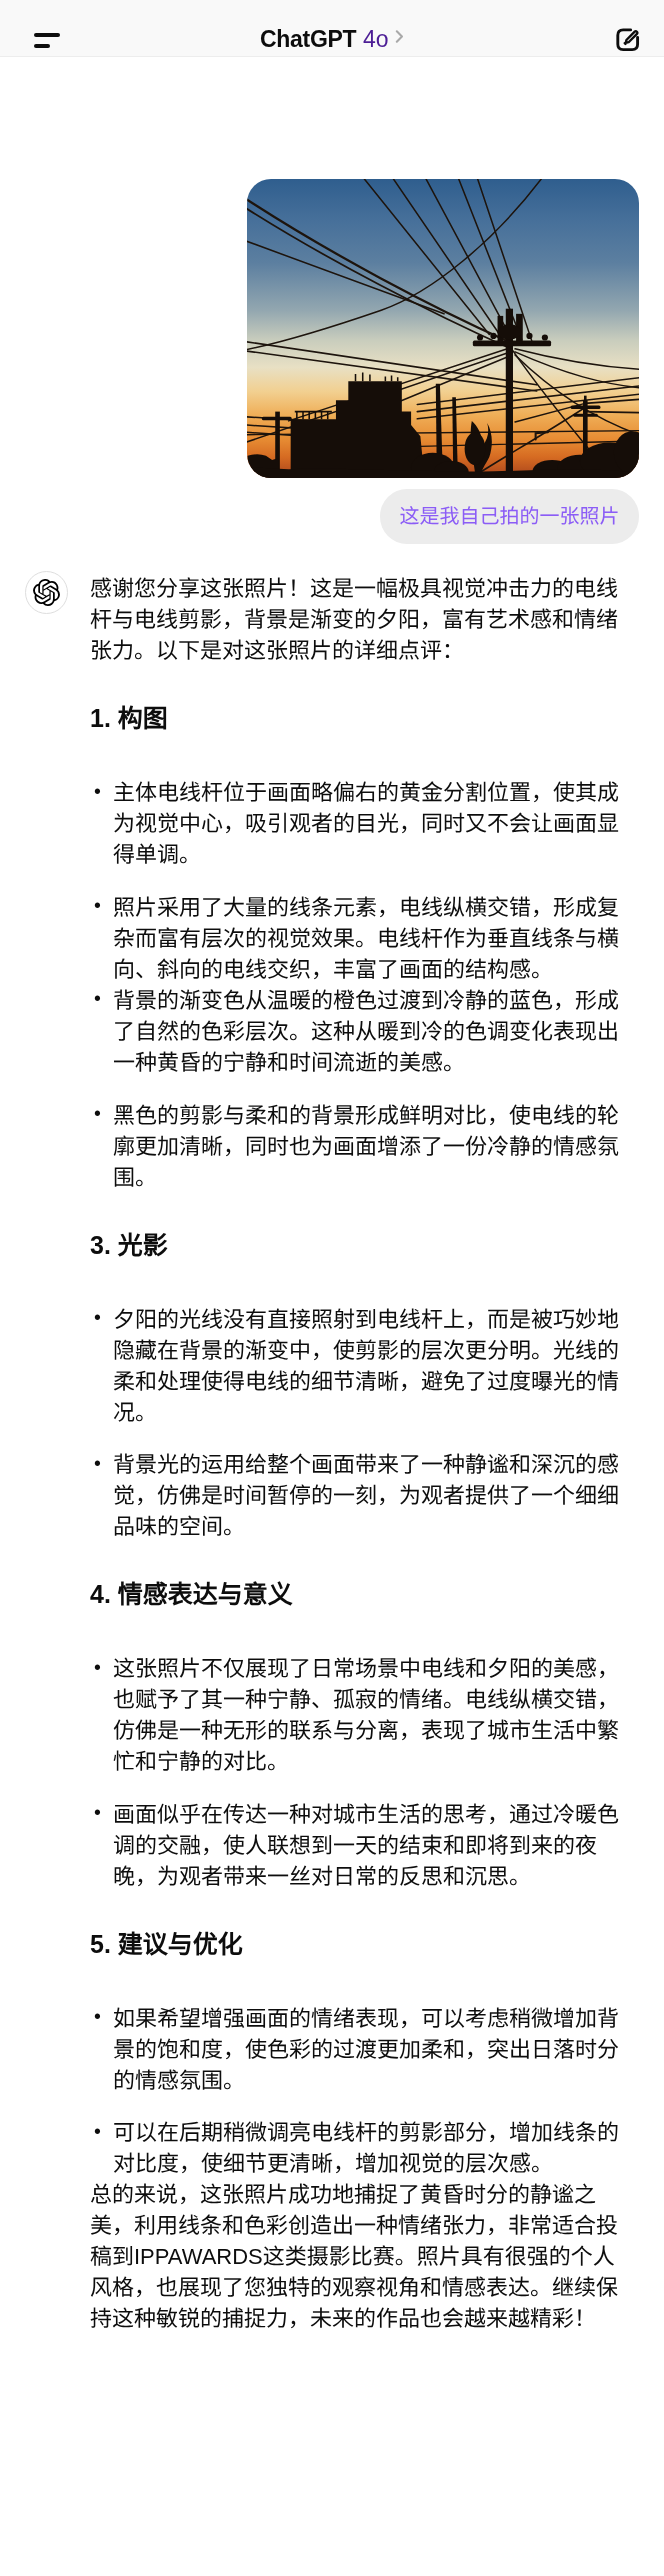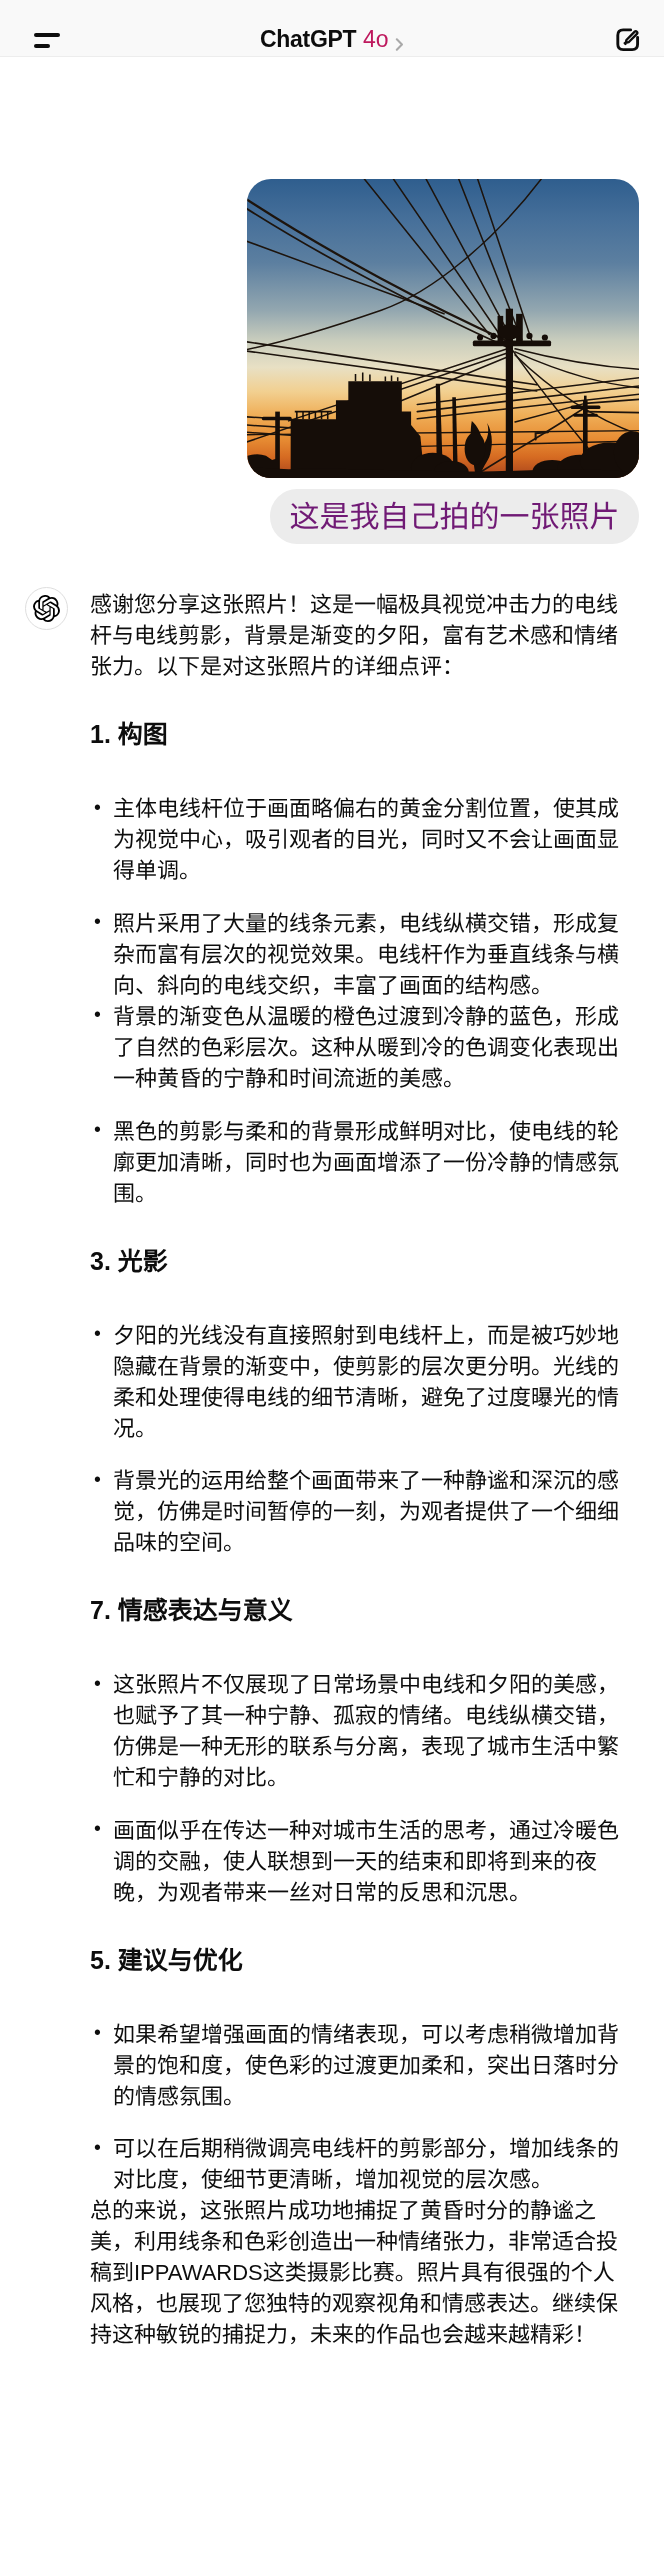--- a/index.html
+++ b/index.html
@@ -11,44 +11,44 @@
   .app-header{
     position:relative;height:57px;background:#f9f9f9;
     border-bottom:0.5px solid #ededed;box-sizing:border-box;
   }
   .menu-btn{position:absolute;left:34px;top:32px;width:27px;height:16.5px;border:0;background:transparent;padding:0;cursor:pointer;}
   .menu-btn .bar{display:block;background:#0d0d0d;height:4.1px;border-radius:2.1px;}
   .menu-btn .b1{width:26px;}
   .menu-btn .b2{width:16px;margin-top:6.7px;}
   .title-wrap{
     position:absolute;left:50%;top:26px;transform:translateX(-50%);
-    display:flex;align-items:flex-end;white-space:nowrap;cursor:pointer;
+    display:flex;align-items:flex-start;white-space:nowrap;cursor:pointer;
   }
   .title-main{font-size:23px;font-weight:700;letter-spacing:-0.3px;}
-  .title-model{font-size:23px;font-weight:500;color:#be185d;margin-left:6.7px;}
+  .title-model{font-size:23px;font-weight:500;color:#4c1d95;margin-left:6.7px;}
   .title-chevron{margin-left:6.2px;margin-top:2.1px;}
   .compose-btn{position:absolute;right:20.6px;top:24px;width:31px;height:31px;border:0;background:transparent;padding:0;cursor:pointer;}
   
   .photo-row,.bubble-row{display:flex;justify-content:flex-end;padding-right:26px;}
   .photo-row{margin-top:122px;}
   .photo{
     margin:0;width:392px;height:299px;border-radius:24px;overflow:hidden;position:relative;
     background:linear-gradient(180deg,
       #2f5e8e 0%, #47709a 14%, #5c7fa0 28%, #93a7b0 44%,
       #c9cdbd 54%, #e8e0c4 63%, #f2d091 71%, #efae57 79%,
       #e78c33 87%, #d66b22 93%, #a8431c 100%);
   }
   .photo svg{position:absolute;inset:0;display:block;}
   .bubble-row{margin-top:11.3px;}
   .user-bubble{
     background:#ececec;border-radius:27px;padding:14px 19.6px;
-    font-size:30px;line-height:27px;color:#701a75;max-width:464px;
+    font-size:20px;line-height:27px;color:#8b5cf6;max-width:464px;
   }
   
-  .assistant{display:flex;align-items:flex-start;margin-top:43px;padding-left:25px;}
+  .assistant{display:flex;align-items:flex-start;margin-top:27px;padding-left:25px;}
   .avatar{
     flex:none;width:43px;height:43px;border:1px solid #dedede;border-radius:50%;
     box-sizing:border-box;background:#fff;display:flex;align-items:center;justify-content:center;
     margin-right:22px;
   }
   .msg{width:533px;font-size:22px;line-height:31px;padding-top:2.1px;line-break:normal;}
   .msg p{margin:0;}
   .msg h3{font-size:25px;line-height:30px;font-weight:700;margin:37px 0 44px 0;}
   .msg ul{list-style:none;margin:0;padding:0;}
   .msg li{position:relative;padding-left:23px;margin-bottom:21.6px;}
@@ -192,21 +192,21 @@
 
   <section>
     <h3>3. 光影</h3>
     <ul>
               <li>夕阳的光线没有直接照射到电线杆上，而是被巧妙地隐藏在背景的渐变中，使剪影的层次更分明。光线的柔和处理使得电线的细节清晰，避免了过度曝光的情况。</li>
               <li>背景光的运用给整个画面带来了一种静谧和深沉的感觉，仿佛是时间暂停的一刻，为观者提供了一个细细品味的空间。</li>
             </ul>
   </section>
 
   <section>
-    <h3>7. 情感表达与意义</h3>
+    <h3>4. 情感表达与意义</h3>
     <ul>
               <li>这张照片不仅展现了日常场景中电线和夕阳的美感，也赋予了其一种宁静、孤寂的情绪。电线纵横交错，仿佛是一种无形的联系与分离，表现了城市生活中繁忙和宁静的对比。</li>
               <li>画面似乎在传达一种对城市生活的思考，通过冷暖色调的交融，使人联想到一天的结束和即将到来的夜晚，为观者带来一丝对日常的反思和沉思。</li>
             </ul>
   </section>
 
   <section>
     <h3>5. 建议与优化</h3>
     <ul>
               <li>如果希望增强画面的情绪表现，可以考虑稍微增加背景的饱和度，使色彩的过渡更加柔和，突出日落时分的情感氛围。</li>

